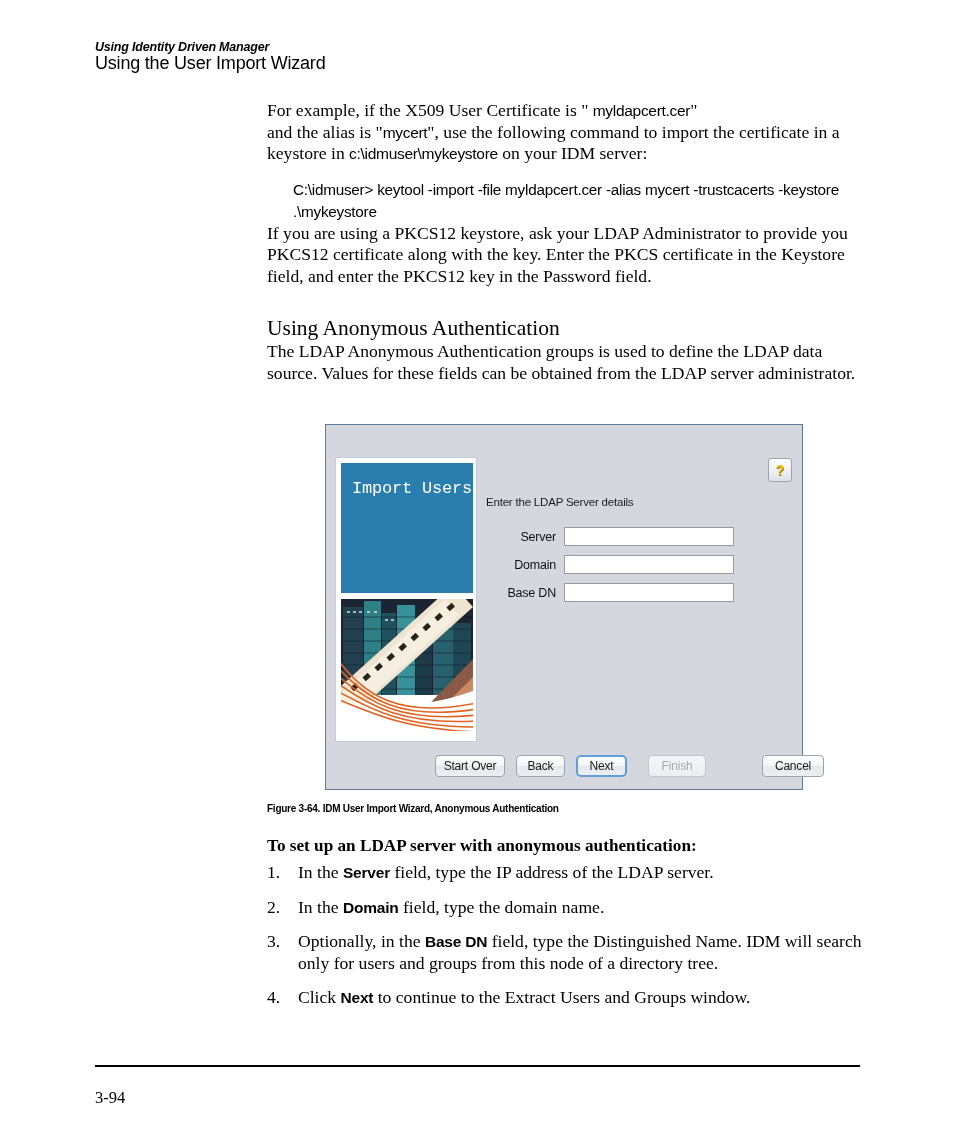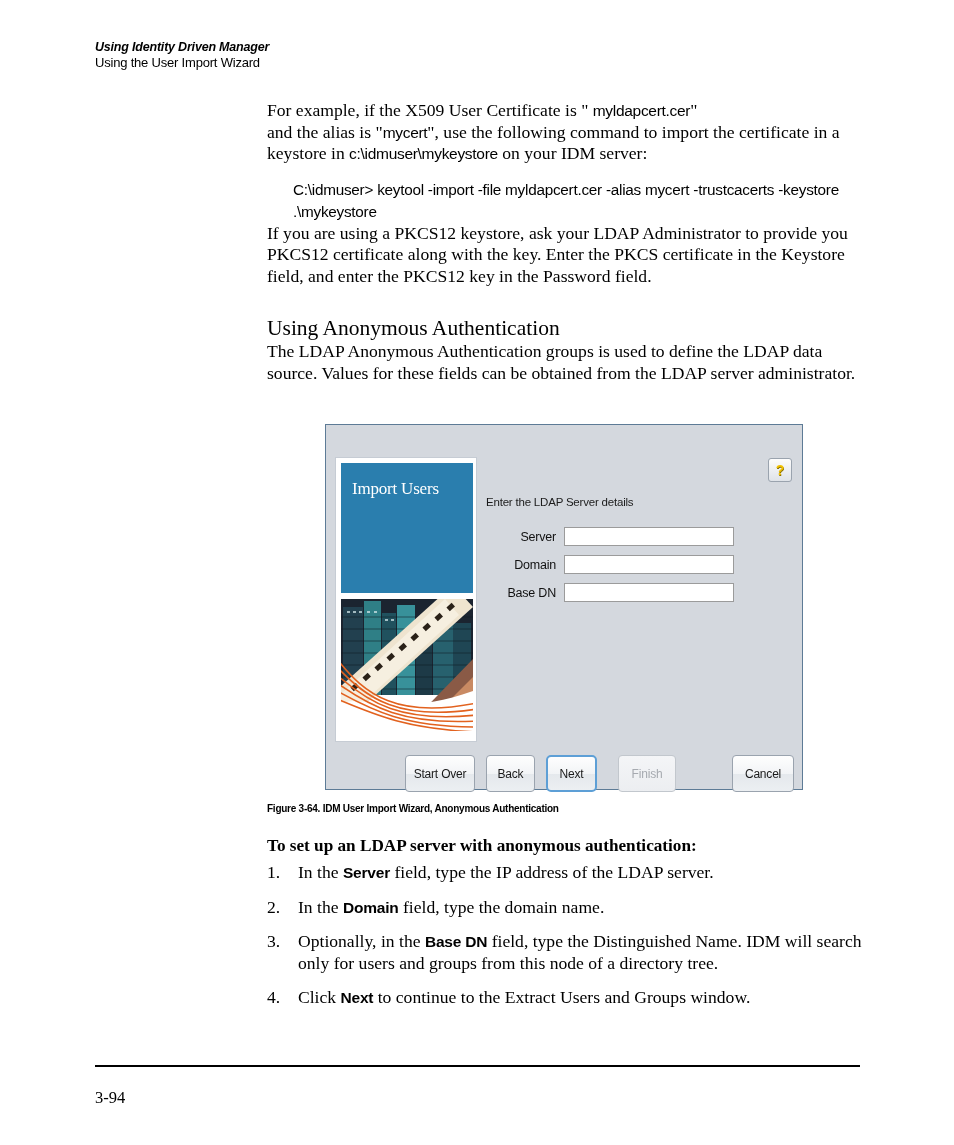--- a/index.html
+++ b/index.html
@@ -27,21 +27,21 @@
     font-family: "Liberation Sans", sans-serif;
     font-weight: bold;
     font-size: 12.5px;
     letter-spacing: -0.2px;
     line-height: 15px;
     font-style: italic;
   }
   .rh-line2 {
     font-family: "Liberation Sans", sans-serif;
     font-weight: normal;
-    font-size: 13px;
+    font-size: 18px;
     letter-spacing: -0.2px;
     line-height: 16px;
   }
 
   
   .content {
     position: absolute;
     left: 267px;
     top: 100px;
     width: 595px;
@@ -155,21 +155,21 @@
     top: 5px;
     width: 132px;
     height: 130px;
     background: #2a7eae;
   }
   .side-blue-text {
     position: absolute;
     left: 11px;
     top: 16px;
     color: #ffffff;
-    font-family: Liberation Serif, serif;
+    font-family: Liberation Mono, monospace;
     font-size: 17px;
     letter-spacing: -0.2px;
   }
   .side-photo {
     position: absolute;
     left: 5px;
     top: 141px;
     width: 132px;
     height: 132px;
     overflow: hidden;
@@ -250,32 +250,33 @@
   
   .btn-bar {
     position: absolute;
     left: 0;
     right: 0;
     bottom: 8px;
     height: 26px;
   }
   .btn {
     position: absolute;
-    height: 37px;
+    height: 22px;
     border: 1px solid #9aa3ae;
     border-radius: 4px;
     background: linear-gradient(to bottom, #fefefe 0%, #f2f4f6 50%, #e4e8ec 51%, #eceff2 100%);
     font-family: "Liberation Sans", sans-serif;
     font-size: 12px;
     color: #1a1a1a;
     display: flex;
     align-items: center;
     justify-content: center;
     letter-spacing: -0.2px;
     box-sizing: border-box;
+    margin-left: 30px;
   }
   .btn.focused {
     border: 2px solid #5d9fd6;
     border-radius: 5px;
   }
   .btn.disabled {
     color: #a6aab0;
     border-color: #c2c7cd;
     background: linear-gradient(to bottom, #f4f5f7 0%, #eceef1 100%);
   }

